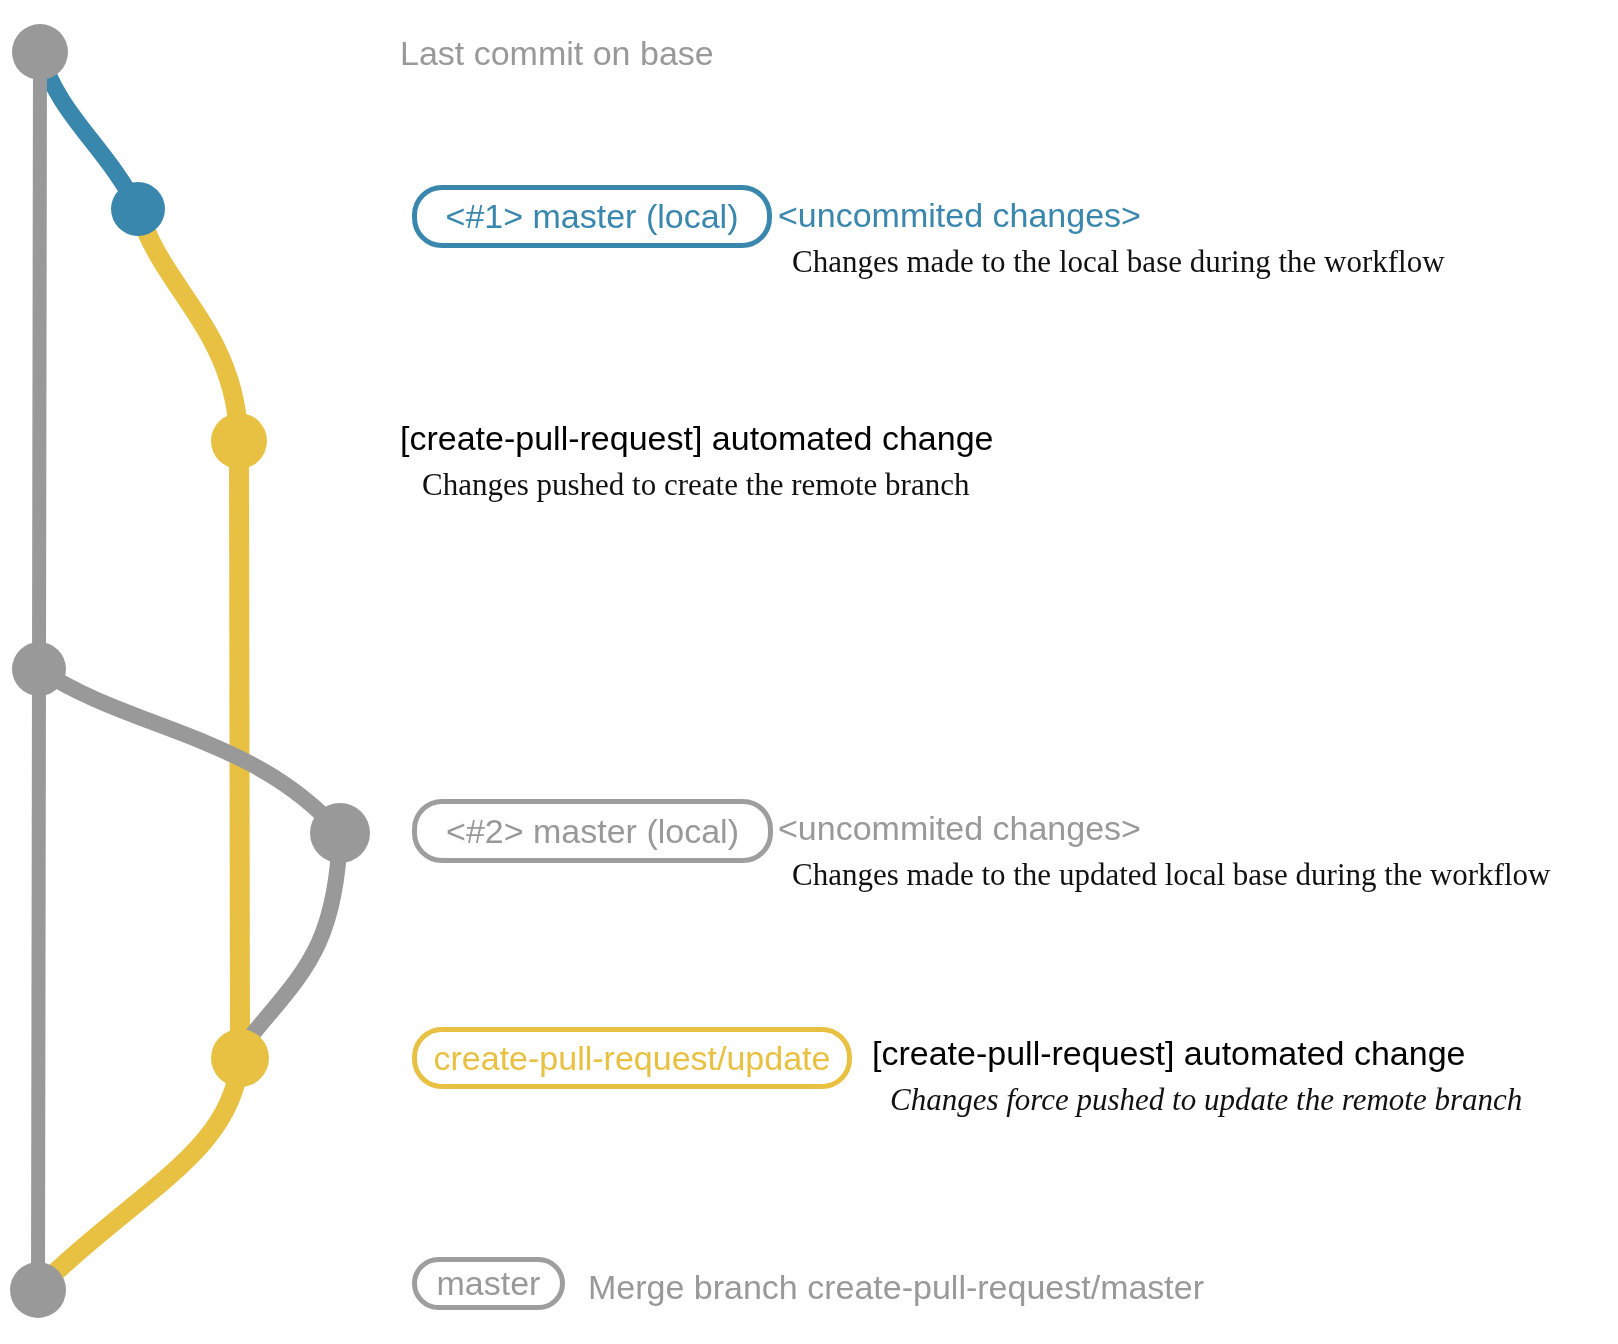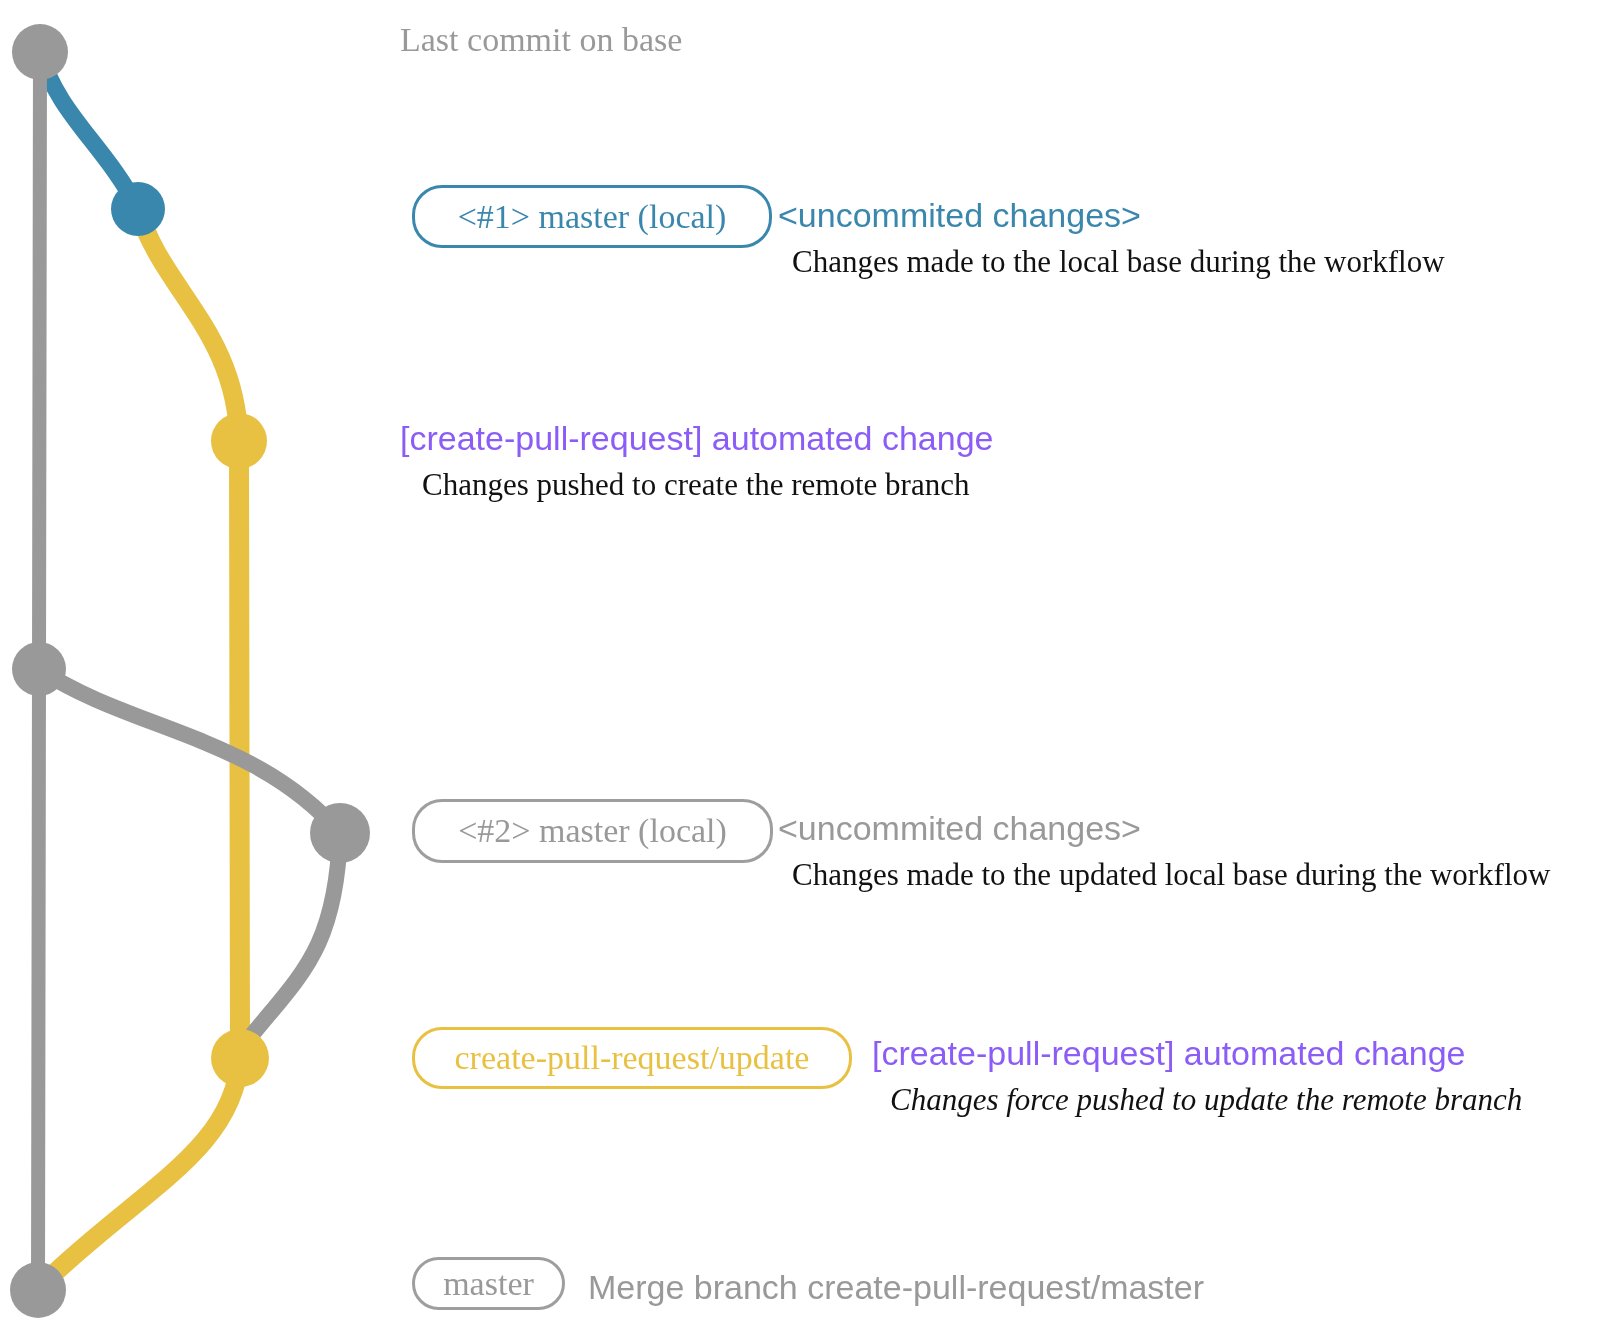--- a/index.html
+++ b/index.html
@@ -20,30 +20,30 @@
     font-family: "Liberation Sans", "DejaVu Sans", sans-serif;
     font-size: 34px;
   }
   .serif {
     font-family: "Liberation Serif", "DejaVu Serif", serif;
     font-size: 31px;
     color: #111111;
   }
   .c-gray   { color: #999999; }
   .c-blue   { color: #3a87ad; }
-  .c-yellow { color: #8b5cf6; }
+  .c-yellow { color: #000000; }
   .badge {
     position: absolute;
     display: flex;
     align-items: center;
     justify-content: center;
     box-sizing: border-box;
-    border: 3px solid #1d4ed8;
+    border: 5px solid #1d4ed8;
     border-radius: 30px;
-    font-family: Liberation Serif, serif;
+    font-family: Liberation Sans, sans-serif;
     font-size: 34px;
     white-space: nowrap;
     background: #ffffff;
   }
   .badge.b-blue   { border-color: #3a87ad; color: #3a87ad; }
   .badge.b-gray   { border-color: #9e9e9e; color: #999999; }
   .badge.b-yellow { border-color: #e8c142; color: #e8c142; }
 </style>
 </head>
 <body>
@@ -68,21 +68,21 @@
 
     <circle cx="40" cy="52" r="28" fill="#999999"></circle>
     <circle cx="138" cy="209" r="27" fill="#3a87ad"></circle>
     <circle cx="239" cy="441" r="28" fill="#e8c142"></circle>
     <circle cx="39" cy="669" r="27" fill="#999999"></circle>
     <circle cx="340" cy="833" r="30" fill="#999999"></circle>
     <circle cx="240" cy="1058" r="29" fill="#e8c142"></circle>
     <circle cx="38" cy="1290" r="28" fill="#999999"></circle>
   </svg>
 
-  <div class="txt sans c-gray" style="left:400px; top:40px;font-family:Liberation Serif, serif;">Last commit on base</div>
+  <div class="txt sans c-gray" style="left:400px; top:53px;">Last commit on base</div>
 
   <div class="badge b-blue" style="left:412px; top:185px; width:360px; height:63px;">&lt;#1&gt; master (local)</div>
   <div class="txt sans c-blue" style="left:778px; top:215px;">&lt;uncommited changes&gt;</div>
   <div class="txt serif" style="left:792px; top:262px;">Changes made to the local base during the workflow</div>
 
   <div class="txt sans c-yellow" style="left:400px; top:438px;">[create-pull-request] automated change</div>
   <div class="txt serif" style="left:422px; top:485px;text-align:right;">Changes pushed to create the remote branch</div>
 
 
   <div class="badge b-gray" style="left:412px; top:799px; width:361px; height:64px;">&lt;#2&gt; master (local)</div>

